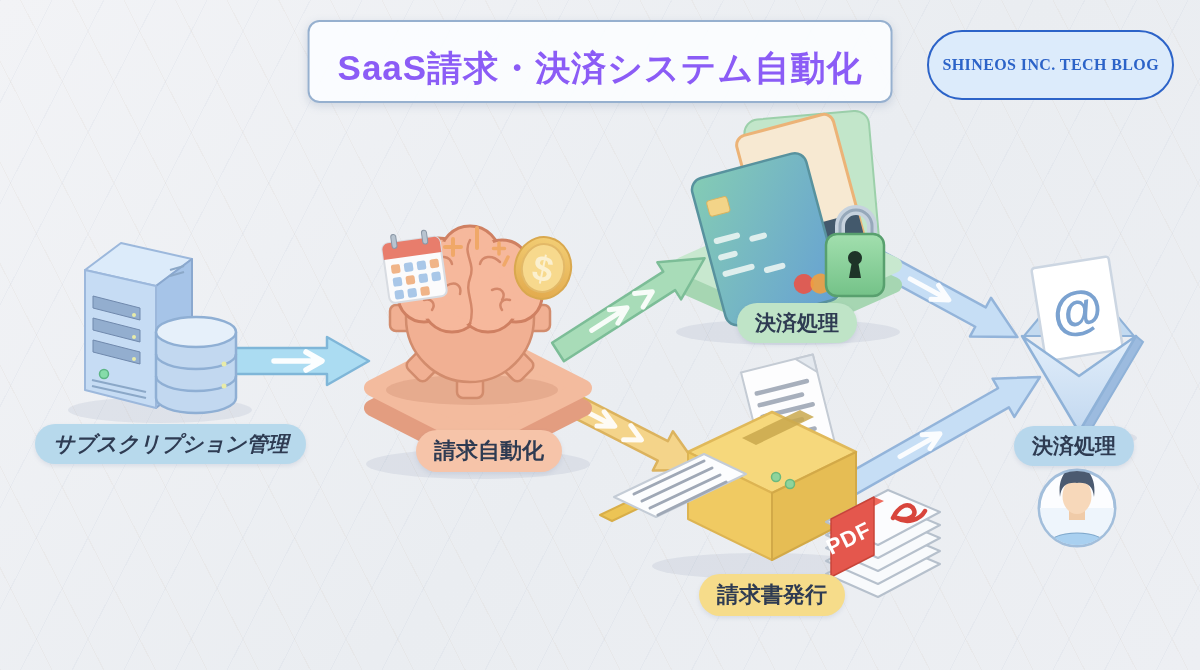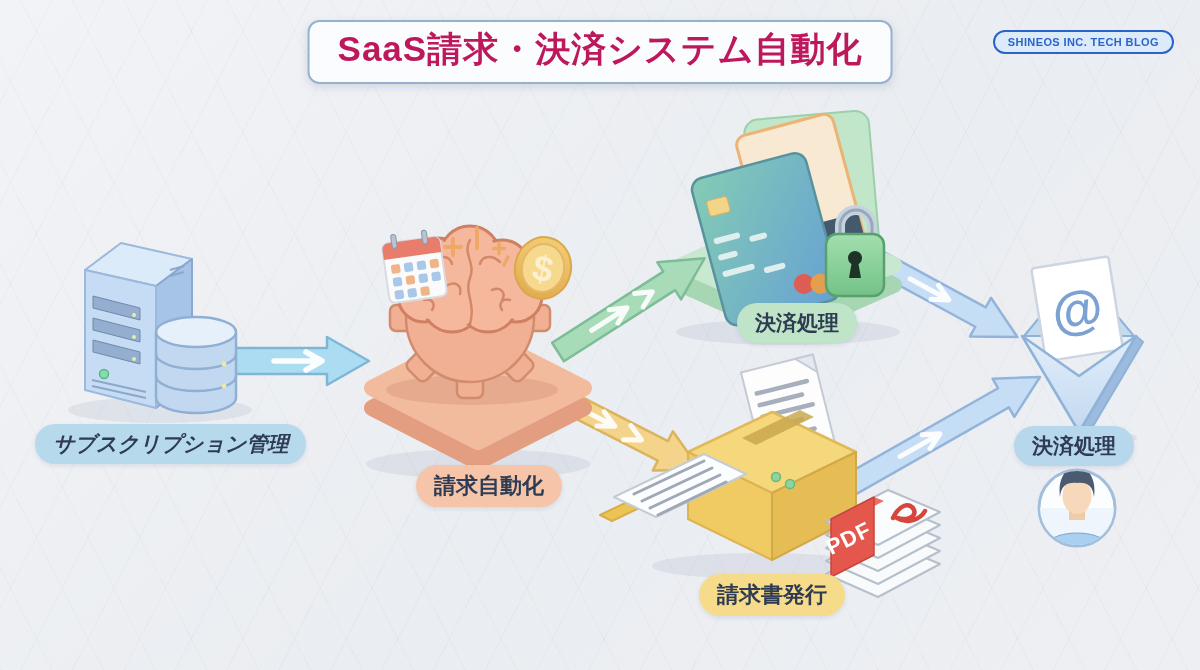--- a/index.html
+++ b/index.html
@@ -6,38 +6,39 @@
   .stage{
     position:relative;width:1200px;height:670px;overflow:hidden;
     font-family:"Liberation Sans","DejaVu Sans",sans-serif;
     background:
       repeating-linear-gradient(63deg, rgba(190,165,140,0.08) 0 1px, transparent 1px 46px),
       repeating-linear-gradient(117deg, rgba(150,165,195,0.08) 0 1px, transparent 1px 46px),
       linear-gradient(135deg,#f2f3f6 0%,#eaedf1 55%,#edeff3 100%);
   }
   .title-box{
     position:absolute;left:50%;top:20px;transform:translateX(-50%);
-    font-size:35px;font-weight:bold;color:#be185d;letter-spacing:1px;white-space:nowrap;
+    font-size:35px;font-weight:bold;color:#8b5cf6;letter-spacing:1px;white-space:nowrap;
     background:rgba(251,253,255,0.92);
     border:2.5px solid #96b0cf;border-radius:12px;
-    padding:4px 28px 9px;box-shadow:0 3px 8px rgba(120,140,170,0.25);
+    padding:23px 28px 9px;box-shadow:0 3px 8px rgba(120,140,170,0.25);
   }
   .badge{
     position:absolute;top:30px;right:26px;
-    font-size:11px;font-weight:bold;color:#2c63c8;letter-spacing:0.4px;white-space:nowrap;
+    font-size:16px;font-weight:bold;color:#2c63c8;letter-spacing:0.4px;white-space:nowrap;
     background:#dcebfb;border:2px solid #2c63c8;border-radius:999px;
-    padding:4px 13px;
+    padding:24px 13px;
+    font-family:Liberation Serif, serif;
   }
   .pill{
     position:absolute;display:inline-flex;align-items:center;justify-content:center;
     padding:6px 18px;border-radius:22px;font-weight:bold;font-size:21px;
     color:#2e3b52;white-space:nowrap;box-shadow:0 2px 4px rgba(120,140,170,0.18);
   }
   .pill-subscription{left:35px;top:424px;background:#b7d9ec;font-size:21px;font-style:italic;}
-  .pill-billing{left:416px;top:430px;background:#f6c4a9;font-size:22px;margin-top:35px;}
+  .pill-billing{left:416px;top:430px;background:#f6c4a9;font-size:22px;}
   .pill-payment{left:737px;top:303px;background:#bfe4c7;}
   .pill-invoice{left:699px;top:574px;background:#f6dc8a;font-size:22px;}
   .pill-email{left:1014px;top:426px;background:#b7d7ec;}
   svg{position:absolute;inset:0;}
 </style>
 </head>
 <body>
 
 <div class="stage">
 

